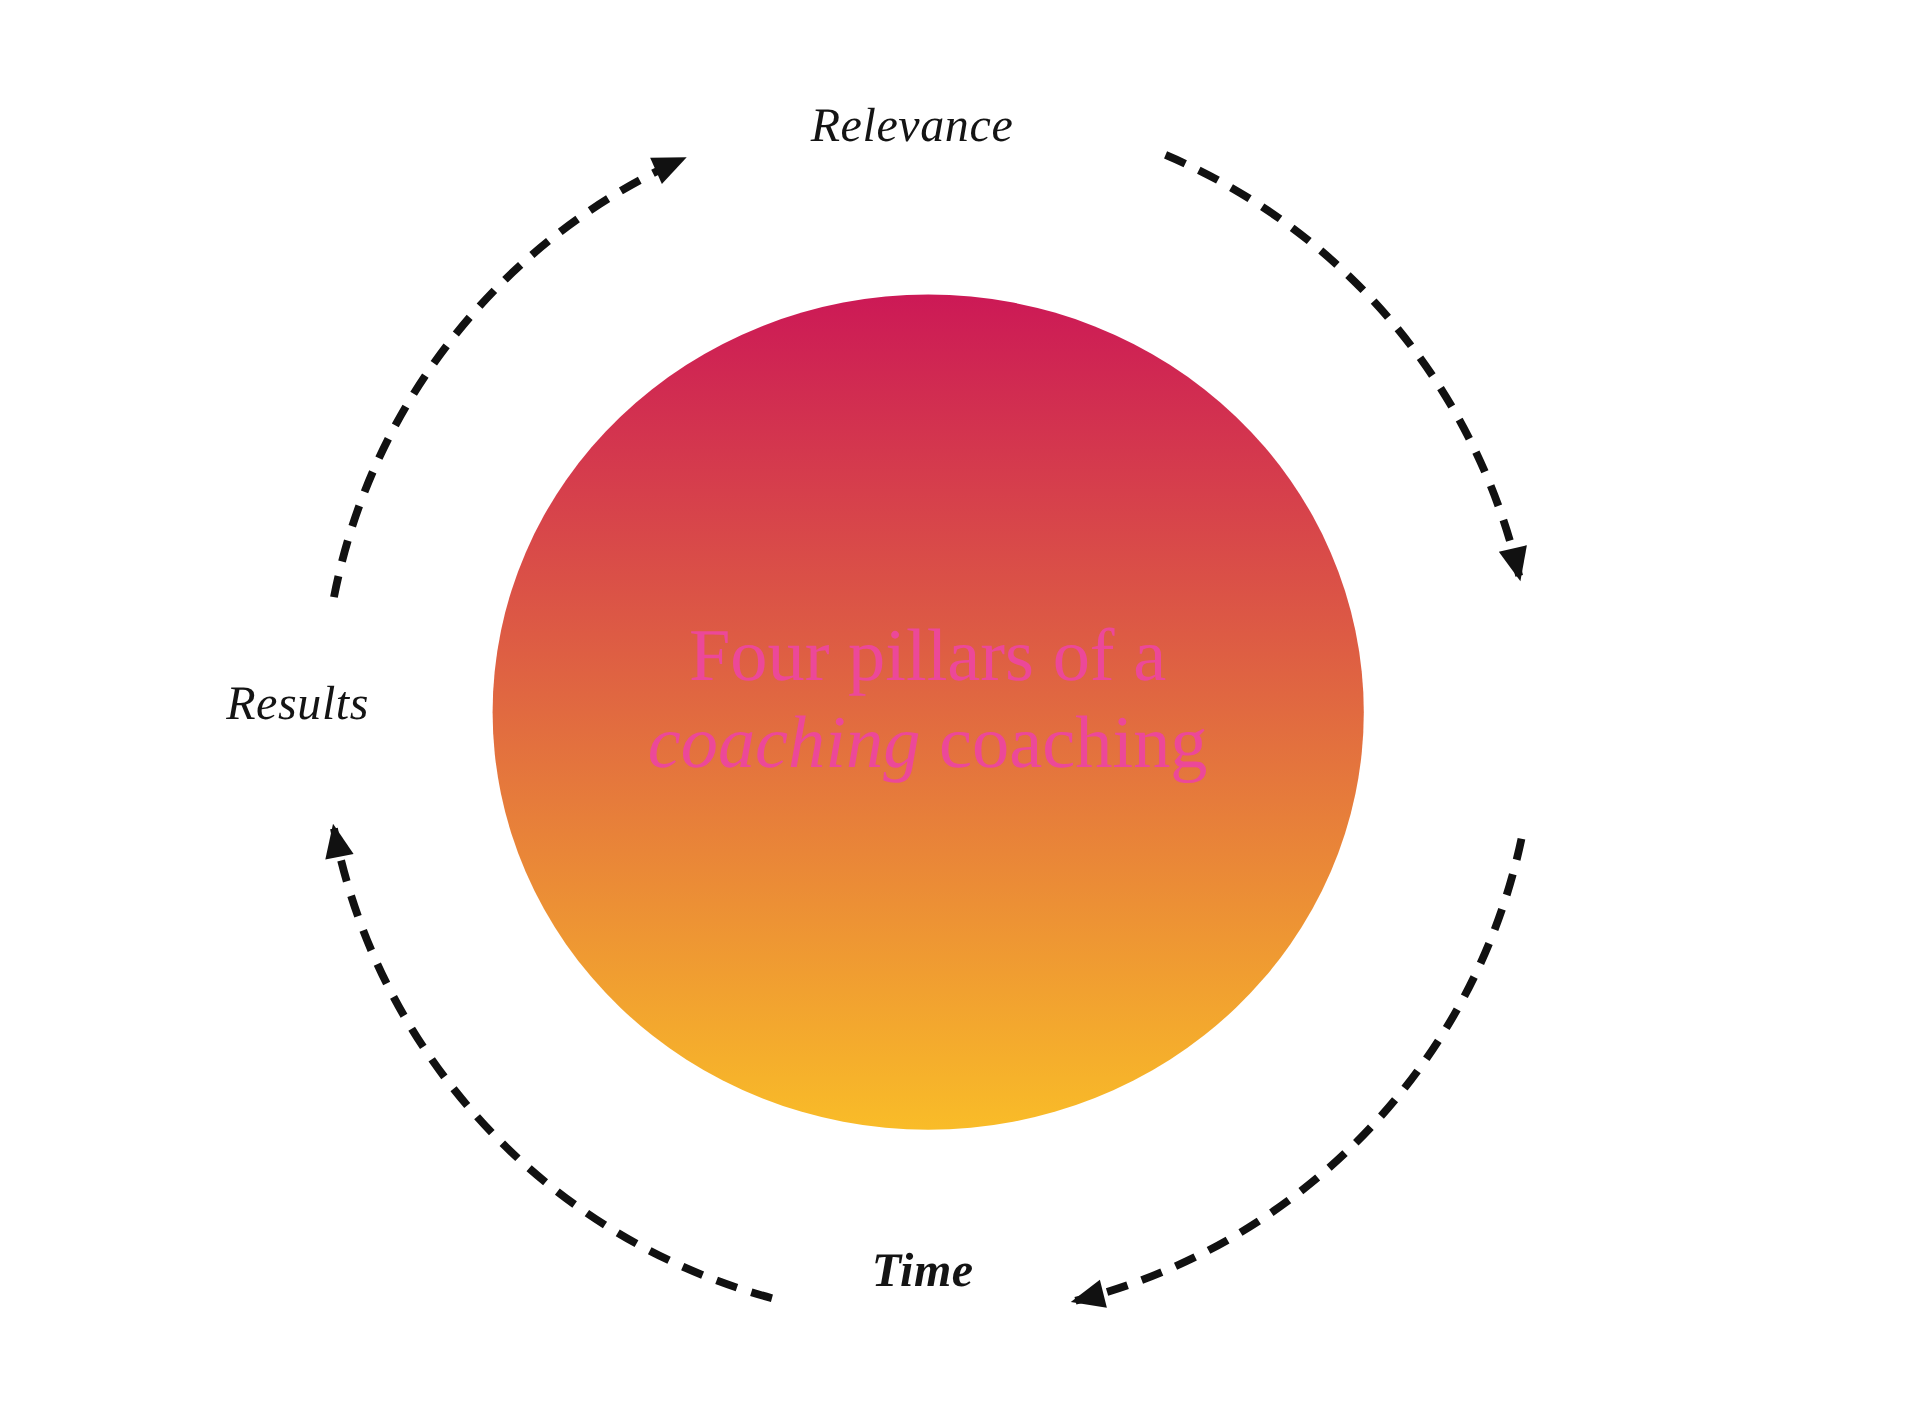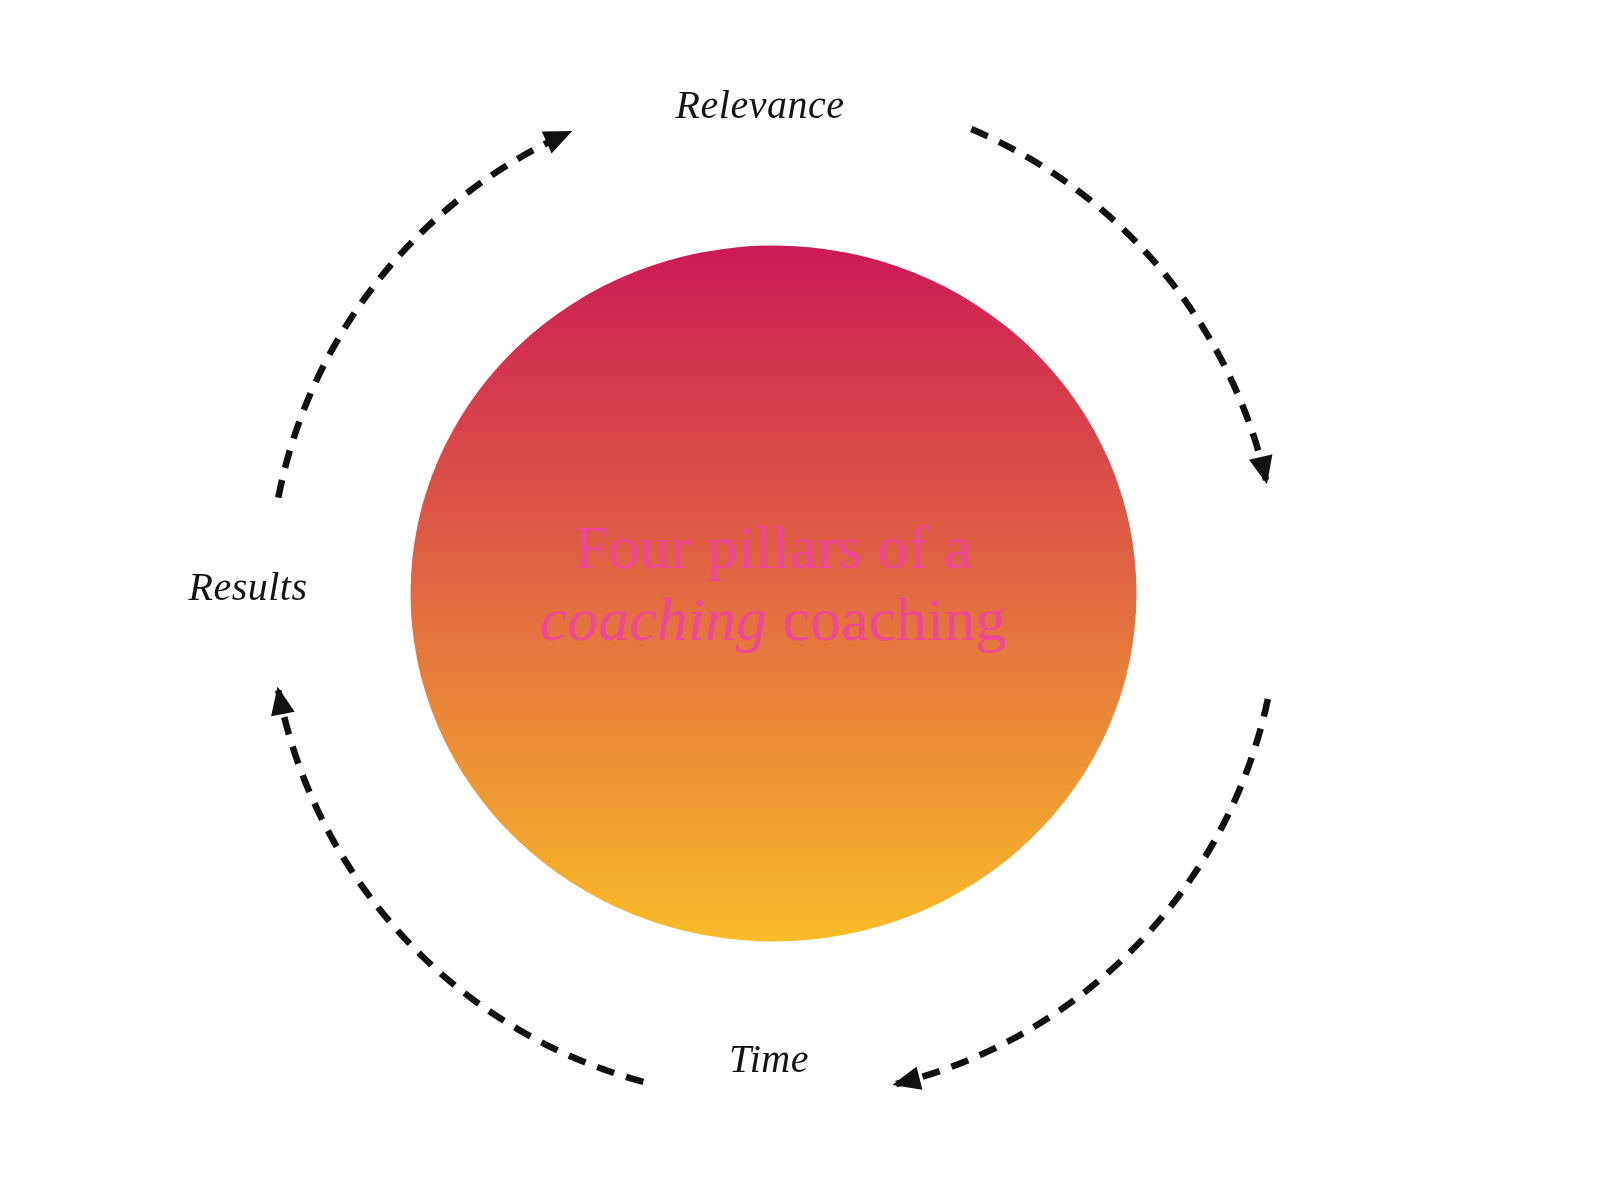--- a/index.html
+++ b/index.html
@@ -24,21 +24,21 @@
     transform: translate(-50%, -50%);
     font-family: "Liberation Serif", serif;
     font-style: italic;
     font-size: 40px;
     color: #141414;
     letter-spacing: 0.5px;
     white-space: nowrap;
   }
   .pillar-label.top    { left: 760px;  top: 104px;  }
   .pillar-label.right  { left: 1293px; top: 589px;  }
-  .pillar-label.bottom { left: 769px;  top: 1058px; }
+  .pillar-label.bottom { left: 769px;  top: 1058px; font-weight: bold; }
   .pillar-label.left   { left: 248px;  top: 586px;  }
   .center-title {
     position: absolute;
     left: 773px;
     top: 583px;
     transform: translate(-50%, -50%);
     text-align: center;
     font-family: "Liberation Serif", serif;
     font-size: 62px;
     line-height: 72px;

